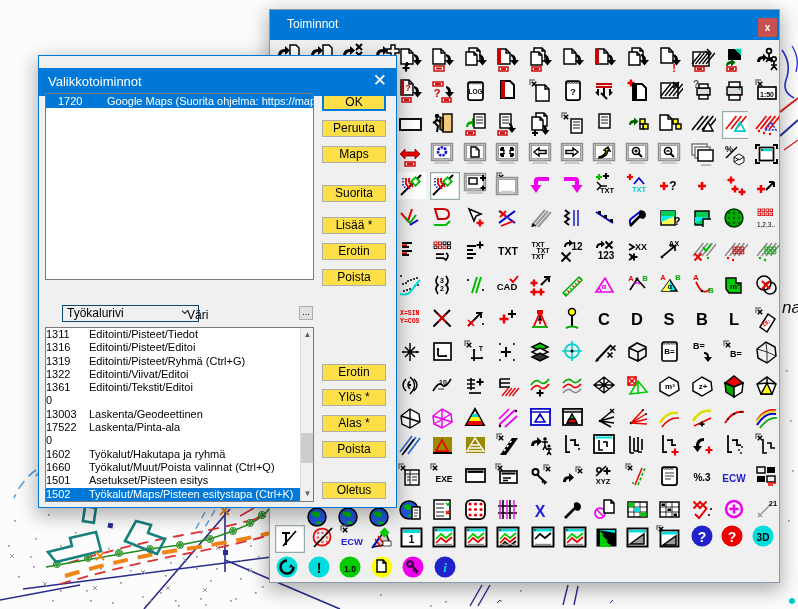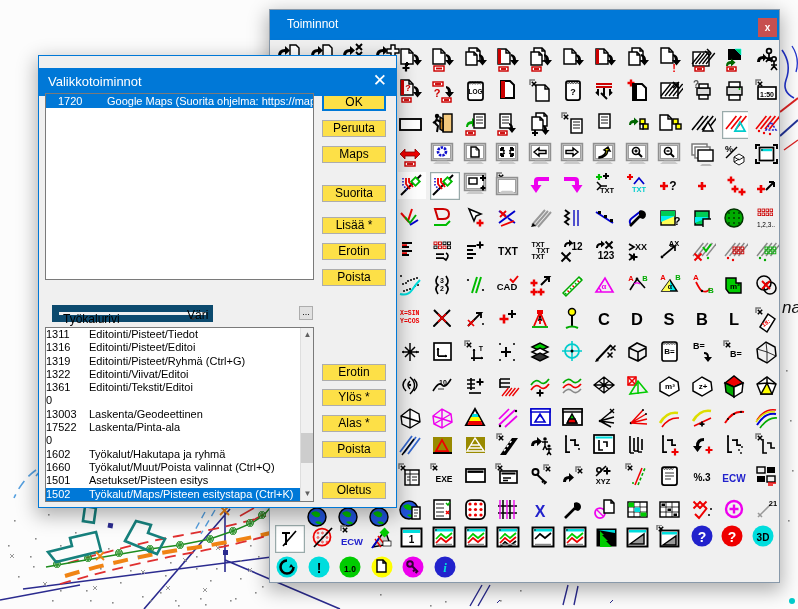--- a/index.html
+++ b/index.html
@@ -19,22 +19,22 @@
 #dlg .x { position:absolute; right:9px; top:2px; color:#fff; font-size:17px; font-weight:100; font-family:'Liberation Sans', sans-serif; }
 .lb { position:absolute; background:#fff; border:1px solid #7a7a7a; overflow:hidden; }
 #lb1 { left:6px; top:37px; width:269px; height:187px; }
 #lb2 { left:6px; top:271px; width:269px; height:175px; }
 .lrow { height:13.3px; font-size:11px; line-height:13.4px; white-space:nowrap; color:#000; }
 .lrow .num { display:inline-block; width:43px; }
 .lrow.sel { background:#0078d7; color:#fff; }
 .btn { position:absolute; left:283px; width:64px; height:17px; background:#fde047; border:1px solid #adadad;
   font-size:12px; text-align:center; line-height:15px; color:#000; }
 .btn.def { border:2px solid #0078d7; line-height:13px; }
-#combo { position:absolute; left:13px; top:249px; width:161px; height:17px; background:#f0f0f0;
-  border:7px solid #0c4a6e; font-size:12px; line-height:15px; padding-left:4px; }
+#combo { position:absolute; left:23px; top:249px; width:137px; height:17px; background:#f0f0f0;
+  border:1px solid #0c4a6e; font-size:12px; line-height:15px; padding-left:4px; }
 #combo:after { content:"⌄"; position:absolute; right:7px; top:-5px; font-size:15px; color:#333; }
 #vari { position:absolute; left:148px; top:252px; font-size:12px; }
 #dots { position:absolute; left:260px; top:250px; width:14px; height:14px; background:#e1e1e1;
   border:1px solid #adadad; font-size:9px; line-height:11px; text-align:center; }
 .sb { position:absolute; right:0; top:0; width:13px; height:100%; background:#f0f0f0; border-left:1px solid #dedede;}
 .sb .up, .sb .dn { position:absolute; left:0; width:13px; height:14px; color:#606060; font-size:8px; text-align:center; line-height:14px; background:#f0f0f0; }
 .sb .up { top:0; } .sb .dn { bottom:0; }
 .sb .th { position:absolute; left:0px; width:13px; height:30px; background:#cdcdcd; }
 </style></head>
 <body>

